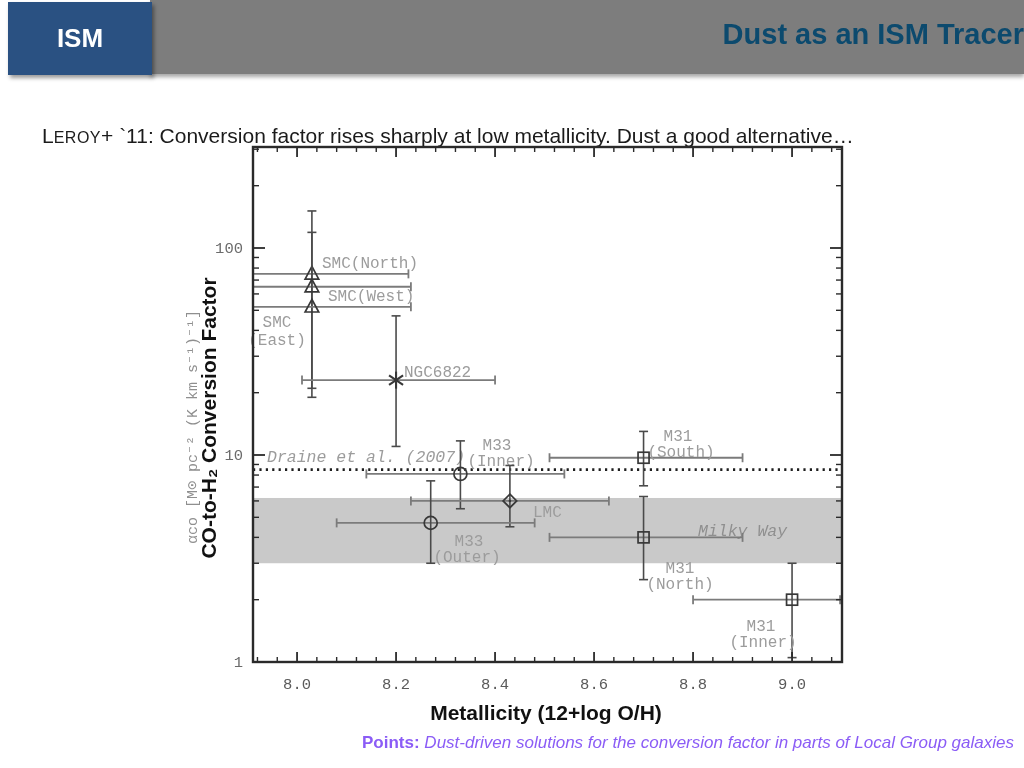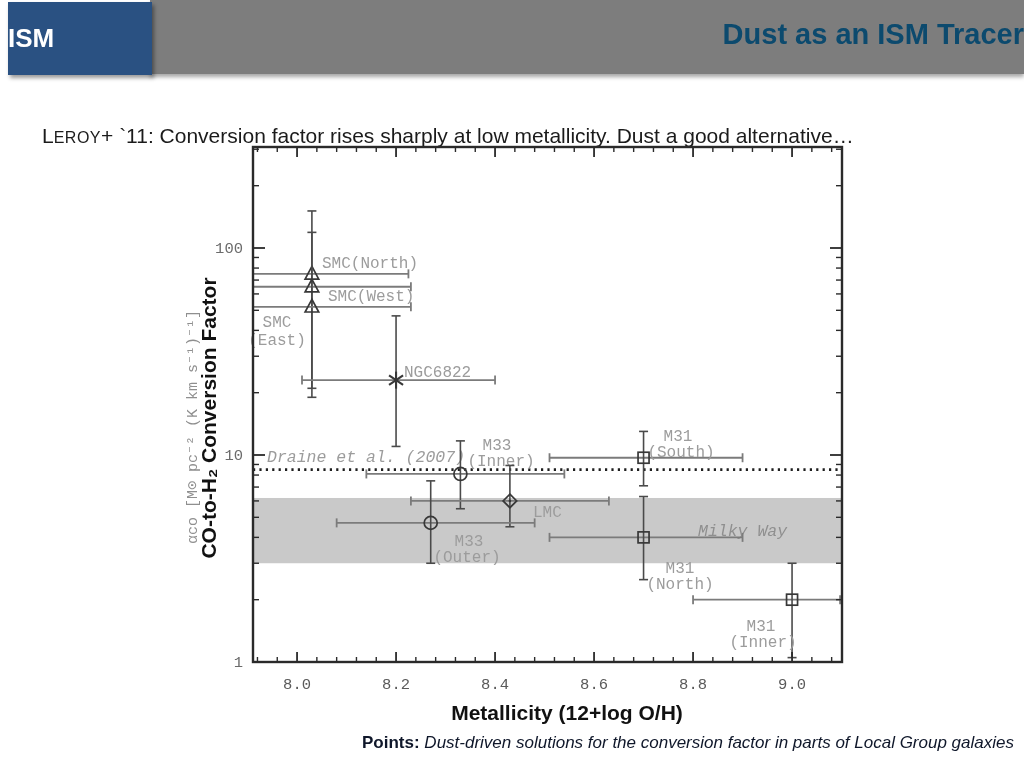--- a/index.html
+++ b/index.html
@@ -3,31 +3,31 @@
 <meta charset="utf-8">
 <style>
   html,body{margin:0;padding:0;background:#e8e8e8;}
   .slide{position:relative;width:1024px;height:768px;background:#ffffff;overflow:hidden;
          font-family:"Liberation Sans",sans-serif;}
   .header-bar{position:absolute;left:150px;top:0;right:0;height:74px;background:#7d7d7d;
               box-shadow:0 3px 4px rgba(0,0,0,0.35);}
   .title{position:absolute;left:0;right:0;top:18px;text-align:right;color:#0c4a6e;
          font-size:29px;font-weight:bold;}
   .tag-box{position:absolute;left:8px;top:2px;width:144px;height:73px;background:#2a5182;
-           box-shadow:2px 3px 4px rgba(0,0,0,0.4);display:flex;align-items:center;}
+           box-shadow:2px 3px 4px rgba(0,0,0,0.4);display:flex;align-items:center;justify-content:center;}
   .tag-box span{color:#ffffff;font-size:26px;font-weight:bold;}
   .subtitle{position:absolute;left:42px;top:104px;font-size:21px;color:#1b1b1b;margin-top:20px;}
   .subtitle .sc-big{font-size:21px;}
   .subtitle .sc-small{font-size:16px;letter-spacing:0.5px;}
   .ylabel-bold{position:absolute;left:60px;top:405px;width:300px;height:26px;
                transform:rotate(-90deg);transform-origin:center;
                font-size:21px;font-weight:bold;color:#111;text-align:center;}
-  .xlabel-bold{position:absolute;left:267px;top:701px;width:600px;text-align:center;
+  .xlabel-bold{position:absolute;left:246px;top:701px;width:600px;text-align:center;
                font-size:21px;font-weight:bold;color:#111;}
-  .caption{position:absolute;right:10px;top:733px;font-size:17px;color:#0f172a;}
+  .caption{position:absolute;right:10px;top:733px;font-size:17px;color:#8b5cf6;}
   .caption b{font-style:normal;}
   .caption i{font-style:italic;}
   svg#chart{position:absolute;left:0;top:0;}
 </style>
 </head>
 <body>
 
 <div class="slide">
 
   <div class="header-bar"></div>

